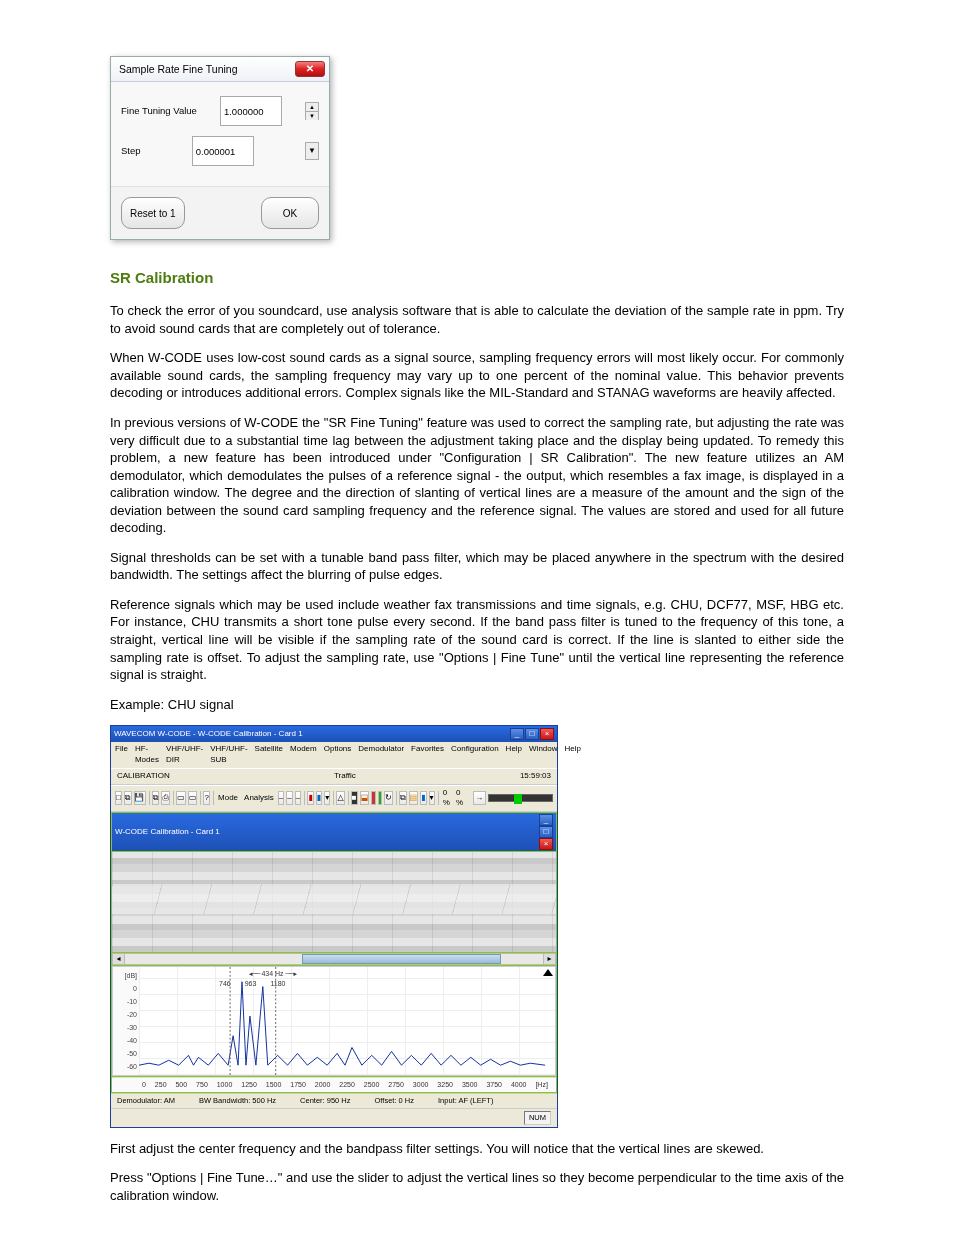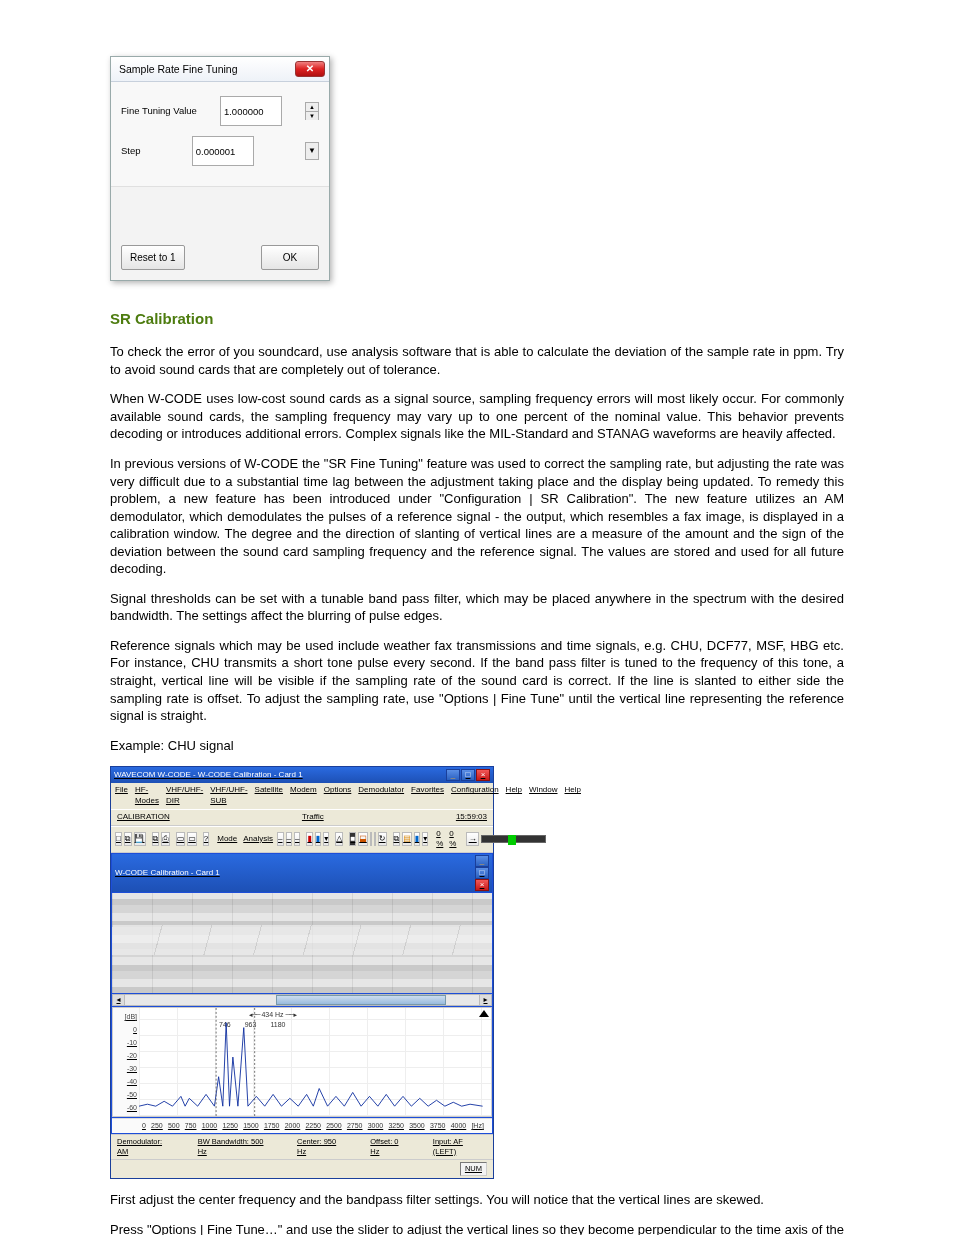--- a/index.html
+++ b/index.html
@@ -68,49 +68,47 @@
   .spinner .sp { flex:1; background:#eee; display:flex; align-items:center; justify-content:center; font-size:6px; cursor:pointer; }
   .spinner .sp:first-child { border-bottom:1px solid #aaa; }
   .dd-arrow { width:14px; height:18px; border:1px solid #aaa; background:#eee; display:flex; align-items:center; justify-content:center; font-size:8px; cursor:pointer; }
   .dialog-actions {
     display:flex; justify-content:space-between;
     padding: 10px;
     background:#f3f3f3;
     border-top: 1px solid #e0e0e0;
   }
   .btn {
-    min-width:58px; height:25px;
+    min-width:58px; height:32px;
     border:1px solid #999;
     background:linear-gradient(to bottom,#fff,#e5e5e5);
     font-size:10px;
-    border-radius:2px;
+    border-radius:10px;
     cursor:pointer;
     padding: 0 8px;
-    margin-top: 48px;
   }
   h2.section {
     font-family: Liberation Sans, sans-serif;
     font-weight: bold;
     font-size: 15px;
     margin: 6px 0 14px 0;
     color:#4d7c0f;
   }
   p.body {
     text-align: justify;
     margin-bottom: 12px;
   }
   
   .appwin {
-    width: 384px;
+    width: 448px;
     border: 1px solid #1a3f9a;
     margin: 2px 0 12px 0;
     font-family: Tahoma, sans-serif;
     font-size: 8px;
-    background:#1d4ed8;
-    text-decoration:underline;
+    background:#84cc16;
   }
   .app-titlebar {
     display:flex; align-items:center; justify-content:space-between;
     background: linear-gradient(to bottom,#2a6ae0,#1d50b5);
     color:#fff; padding:2px 3px;
     font-size:8px;
   }
   .app-titlebar .wincaps { display:flex; gap:1px; }
   .wincap { width:14px; height:12px; background:linear-gradient(to bottom,#5b8fe6,#2a60c0); border:1px solid #1a3f9a; display:flex; align-items:center; justify-content:center; color:#fff; font-size:8px; cursor:pointer; }
   .wincap.closex { background:linear-gradient(to bottom,#f25858,#c81818); border-color:#8a1010; }

